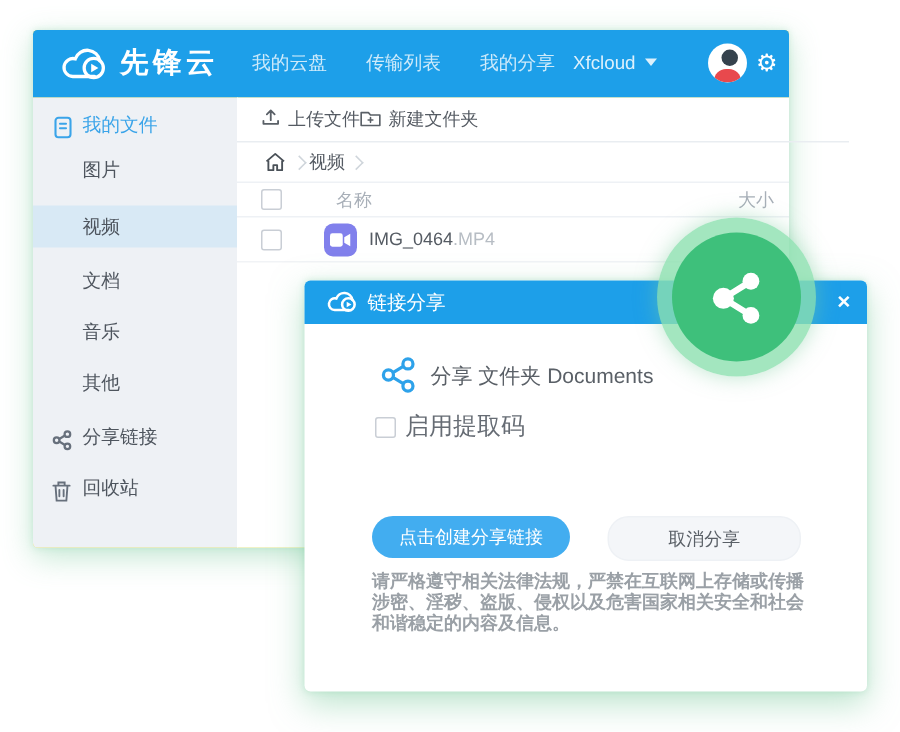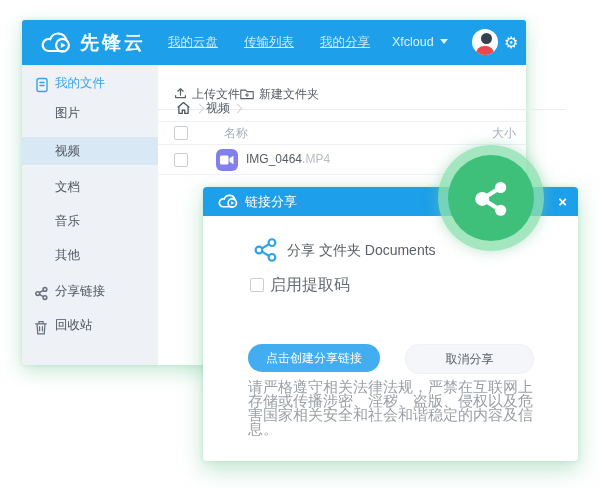--- a/index.html
+++ b/index.html
@@ -8,23 +8,23 @@
   
   .main-window{position:absolute;left:22px;top:20px;width:504px;height:345px;
     background:#fde047;border-radius:3px;z-index:10;
     box-shadow:0 6px 20px rgba(124,203,158,.45),0 0 5px rgba(124,203,158,.3);}
   .app-header{position:absolute;left:0;top:0;width:100%;height:45px;background:#1d9fe9;
     border-radius:3px 3px 0 0;}
   .logo-cloud{position:absolute;left:16px;top:10px;}
   .logo-text{position:absolute;left:58px;top:0;line-height:45px;color:#fff;
     font-size:19px;font-weight:bold;letter-spacing:3px;}
   .nav-item{position:absolute;top:0;line-height:45px;color:rgba(255,255,255,.78);
-    font-size:12.5px;cursor:pointer;text-decoration:underline;}
+    font-size:12.5px;cursor:pointer;}
   .nav-1{left:146px}.nav-2{left:222px}.nav-3{left:298px}
-  .account{position:absolute;left:370px;top:0;line-height:45px;color:rgba(255,255,255,.85);
+  .account{position:absolute;left:360px;top:0;line-height:45px;color:rgba(255,255,255,.85);
     font-size:12.5px;cursor:pointer;}
   .caret{display:inline-block;width:0;height:0;margin-left:6px;vertical-align:2px;
     border-left:4px solid transparent;border-right:4px solid transparent;
     border-top:5px solid rgba(255,255,255,.85);}
   .avatar{position:absolute;left:450px;top:9px;width:26px;height:26px;border-radius:50%;
     background:#fff;overflow:hidden;cursor:pointer;}
   .avatar-head{position:absolute;left:9px;top:4px;width:11px;height:11px;border-radius:50%;
     background:#35424d;}
   .avatar-body{position:absolute;left:4px;bottom:0;width:18px;height:9px;
     border-radius:8px 8px 0 0;background:#e8494d;}
@@ -33,21 +33,21 @@
   .sidebar{position:absolute;left:0;top:45px;width:136px;height:300px;background:#eef1f5;
     border-right:1px solid #e7ebef;border-radius:0 0 0 3px;}
   .side-item{position:absolute;left:0;width:100%;height:28px;line-height:28px;
     font-size:12.5px;color:#4e555e;cursor:pointer;}
   .side-item .lbl{position:absolute;left:33px;}
   .side-item .ico{position:absolute;left:12px;top:6px;}
   .side-item.root .lbl{color:#3aa4e9;}
   .side-item.selected{background:#d8e9f5;}
   
   .content{position:absolute;left:136px;top:45px;width:368px;height:300px;background:#fff;}
-  .toolbar{position:absolute;left:0;top:15px;width:100%;height:29px;border-bottom:1px solid #e9edf1;padding-left:40px;}
+  .toolbar{position:absolute;left:0;top:0;width:100%;height:29px;border-bottom:1px solid #e9edf1;padding-left:40px;}
   .tool-btn{position:absolute;top:0;height:29px;line-height:29px;font-size:12px;color:#555b63;
     cursor:pointer;white-space:nowrap;}
   .tool-btn .ico{display:inline-block;vertical-align:-2px;margin-right:5px;}
   .tb-upload{left:16px}.tb-newfolder{left:82px}
   .breadcrumb{position:absolute;left:0;top:30px;width:100%;height:26px;border-bottom:1px solid #eef1f5;}
   .crumb-home{position:absolute;left:18px;top:6px;cursor:pointer;}
   .crumb-chev{position:absolute;top:10px;width:6px;height:6px;
     border-top:1px solid #cfd5db;border-right:1px solid #cfd5db;transform:rotate(45deg);}
   .chev1{left:38px}.chev2{left:76px}
   .crumb-cur{position:absolute;left:48px;top:0;line-height:26px;font-size:12px;color:#555b63;cursor:pointer;}
@@ -89,22 +89,22 @@
   .valid-row .vlabel{position:absolute;left:47px;line-height:16px;}
   .radio{position:absolute;top:1px;width:12px;height:12px;border:1px solid #b6bcc4;
     border-radius:50%;background:#fff;cursor:pointer;}
   .r1{left:92px}.r2{left:144px}.r3{left:196px}
   .rlbl{position:absolute;line-height:16px;cursor:pointer;}
   .rl1{left:108px}.rl2{left:160px}.rl3{left:212px}
   .btn{position:absolute;top:157px;height:28px;line-height:28px;border-radius:14px;
     font-size:12px;text-align:center;cursor:pointer;}
   .btn-primary{left:45px;width:132px;background:#42adf0;color:#fff;}
   .btn-secondary{left:202px;width:127px;background:#f4f6f9;color:#5a6067;border:1px solid #eef1f5;}
-  .disclaimer{position:absolute;left:45px;top:193px;width:288px;font-size:15px;
-    line-height:14px;color:#9aa0a6;}
+  .disclaimer{position:absolute;left:45px;top:193px;width:288px;font-size:12px;
+    line-height:14px;color:#9aa0a6;font-weight:bold;}
 </style>
 </head>
 <body>
 
 <div class="stage">
 
   <div class="main-window">
 
     <div class="app-header">
       <span class="logo-cloud">

